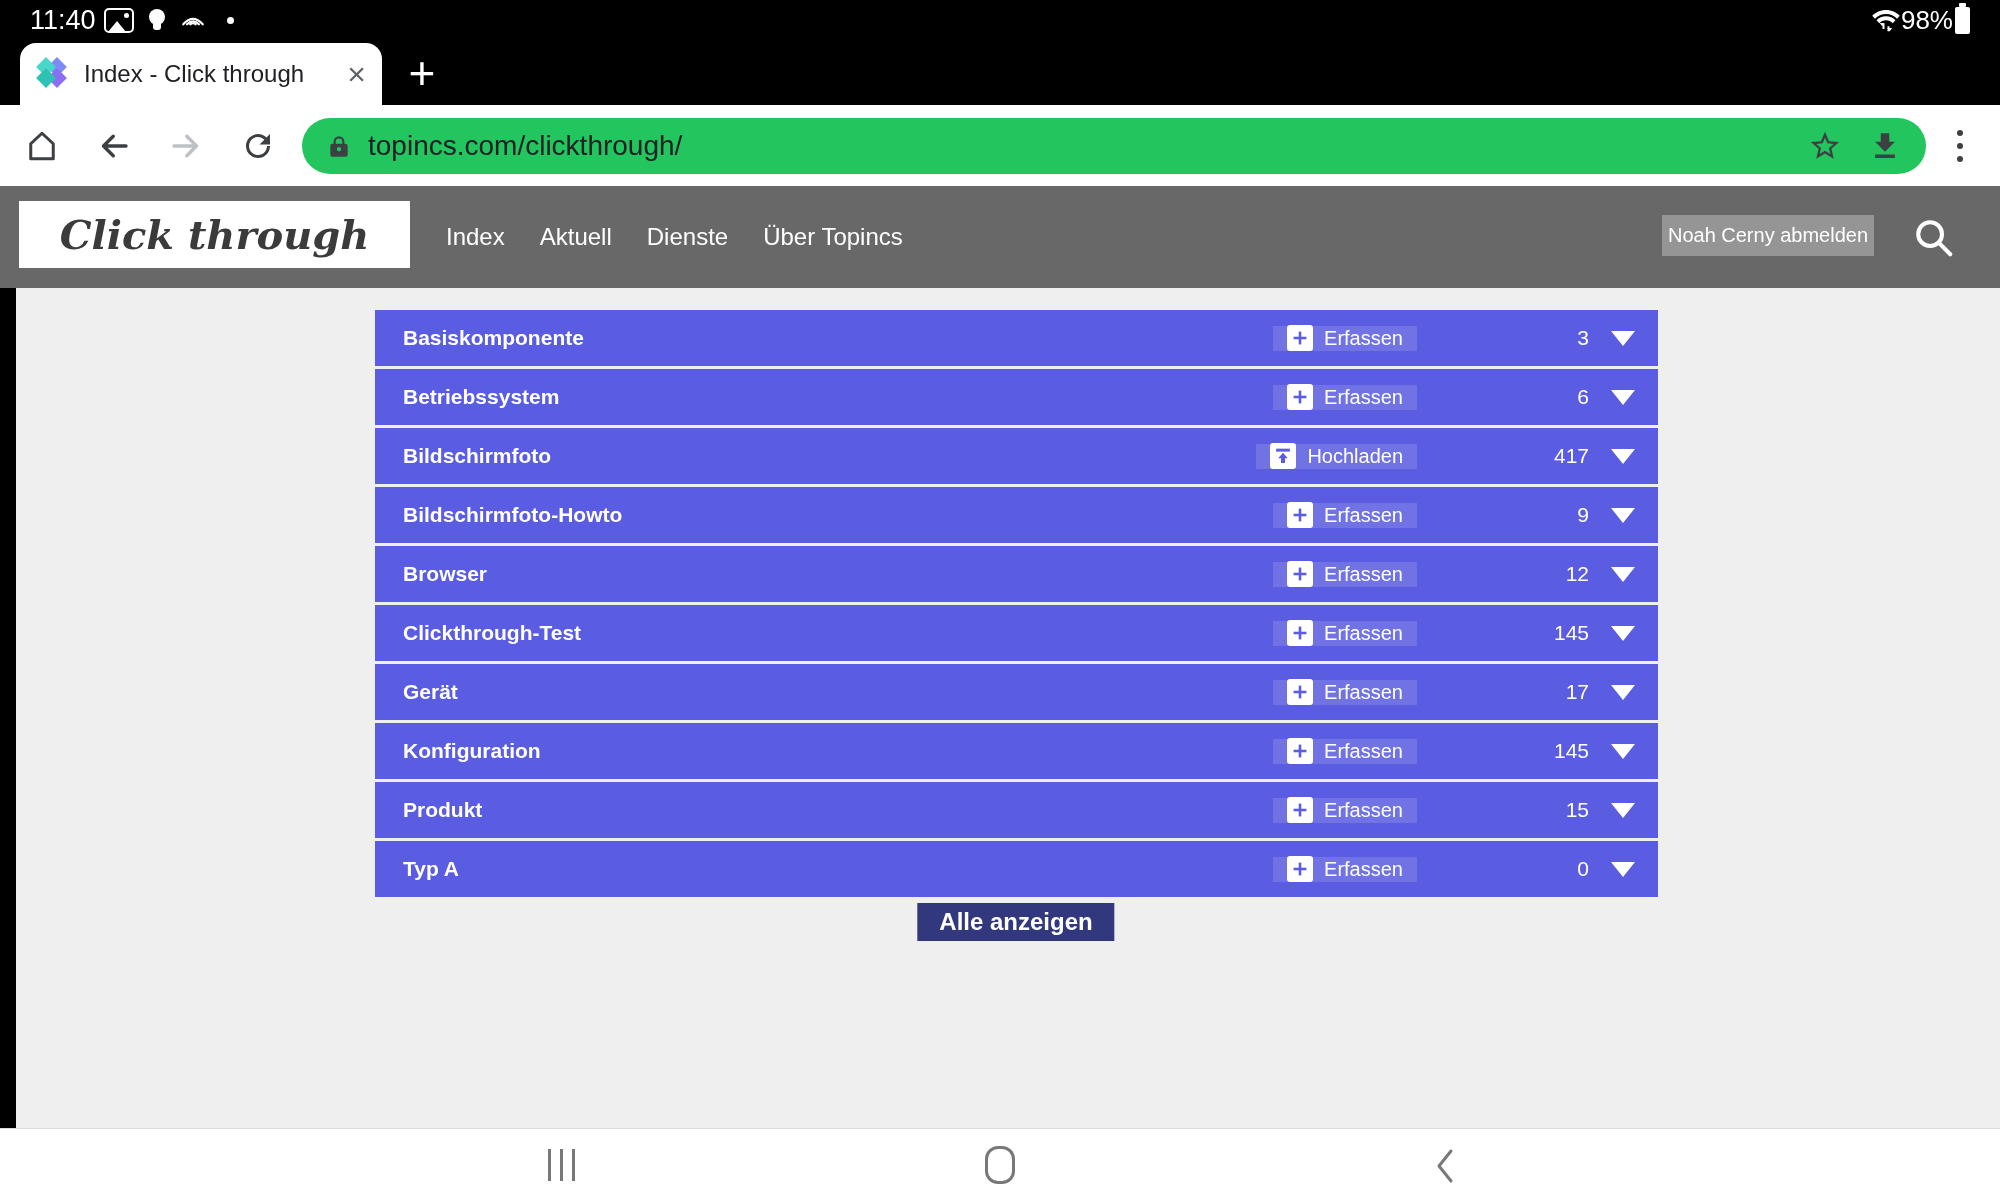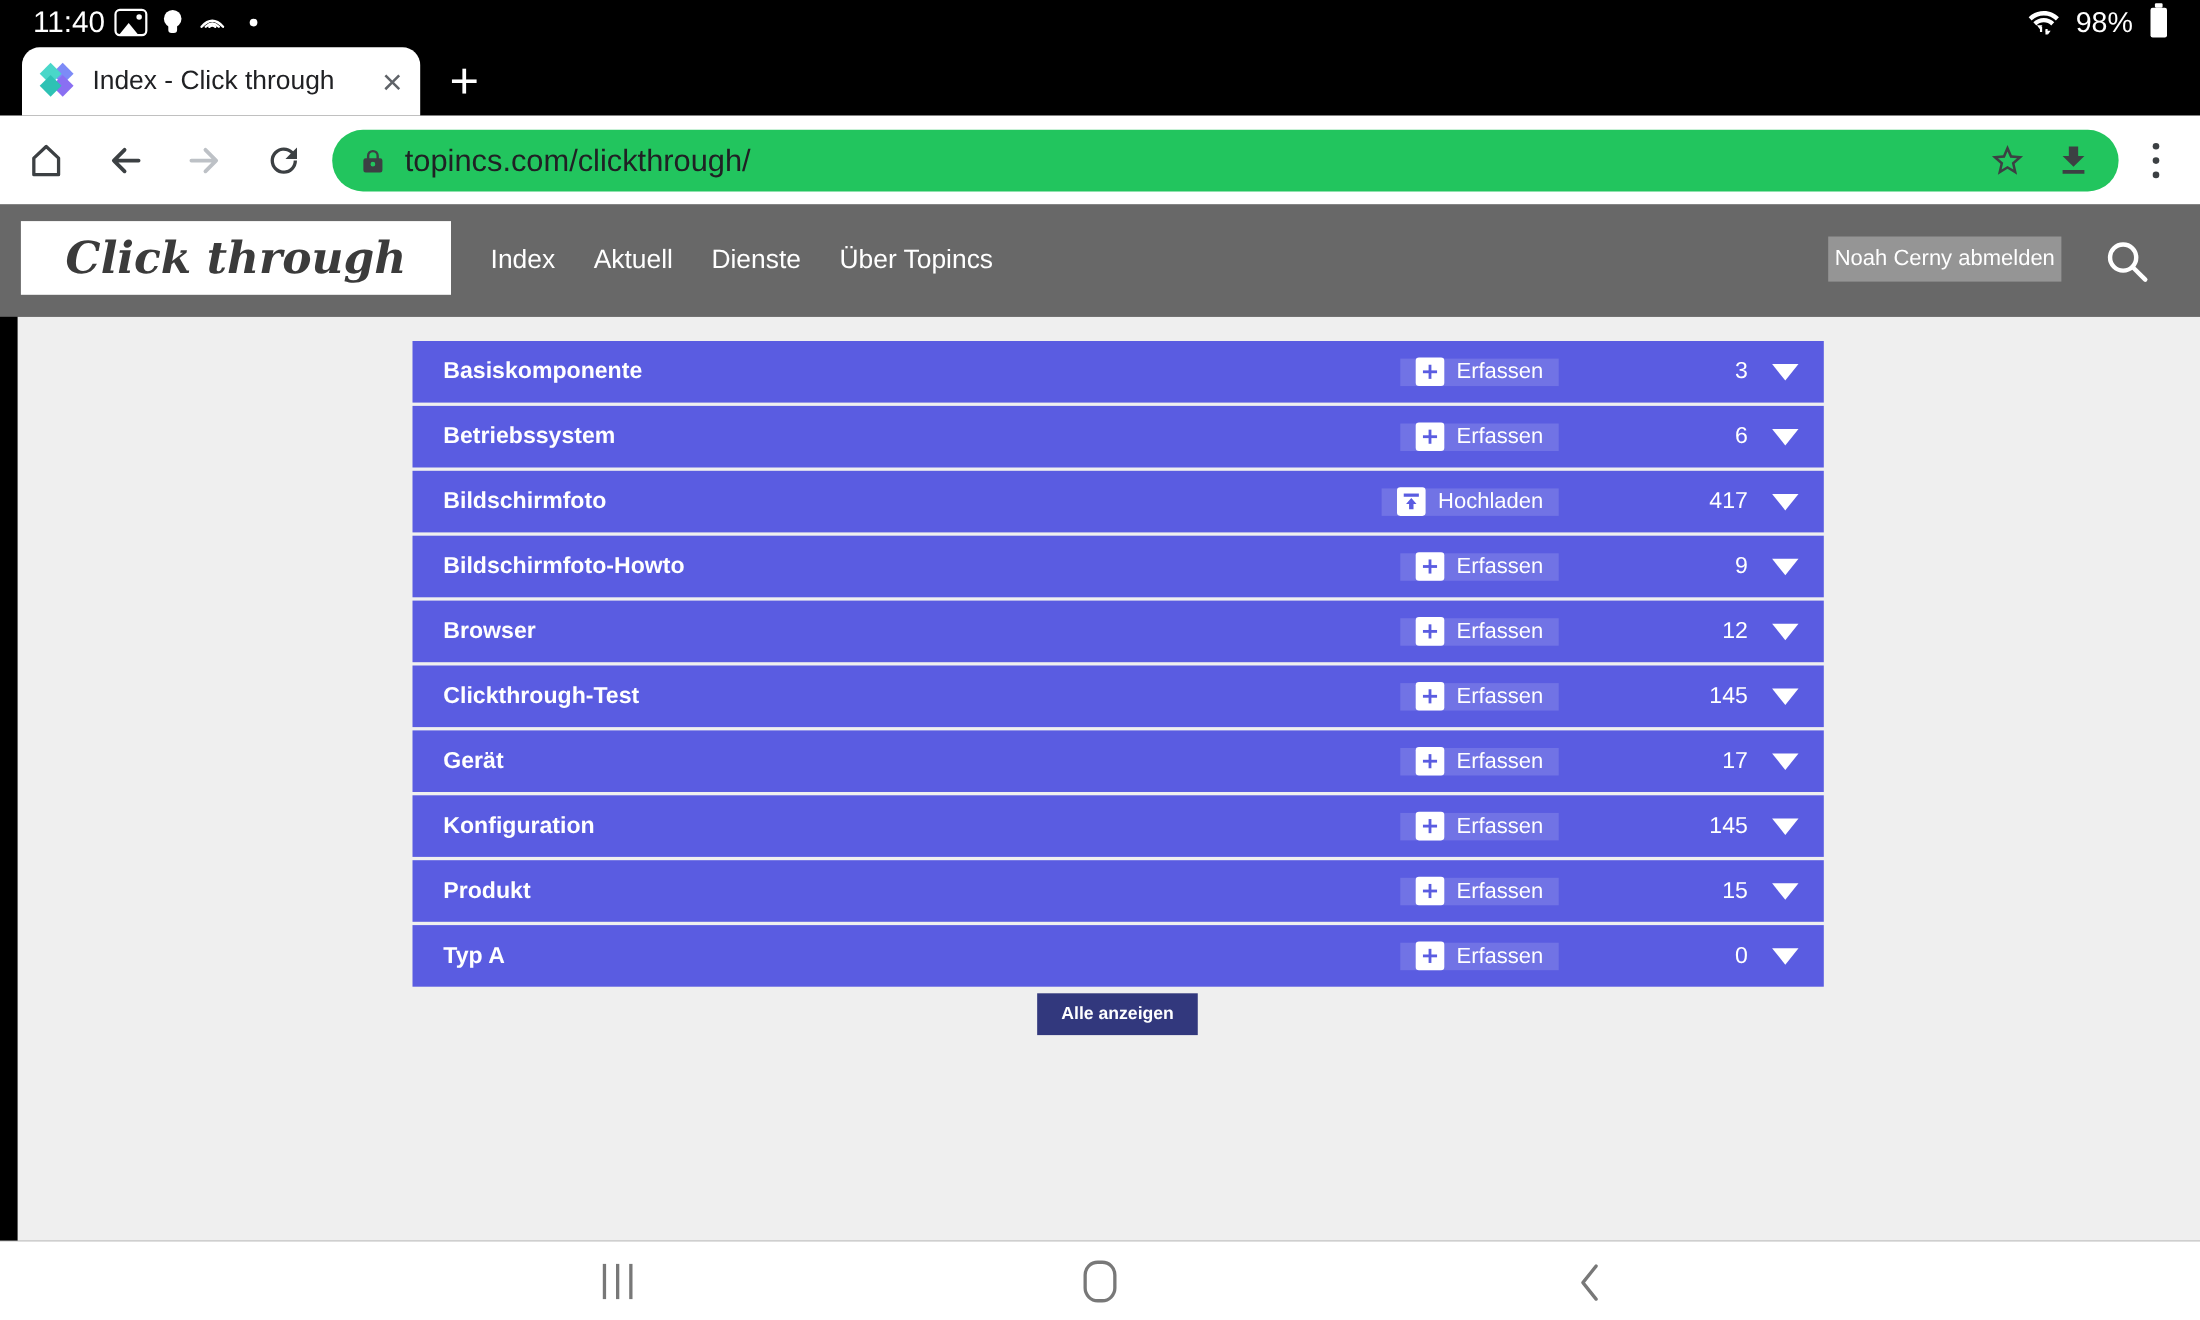--- a/index.html
+++ b/index.html
@@ -4,21 +4,21 @@
 <style>
   * { margin:0; padding:0; box-sizing:border-box; }
   html,body { width:2000px; height:1200px; overflow:hidden; background:#000;
               font-family:"Liberation Sans", sans-serif; }
 
   
   .status-bar { position:absolute; top:0; left:0; width:2000px; height:40px; background:#000;
                 color:#fff; display:flex; align-items:center; padding:0 30px; }
   .status-time { font-size:27px; margin-right:8px; }
   .status-left-icons { display:flex; align-items:center; gap:15px; }
-  .status-right { margin-left:auto; display:flex; align-items:center; gap:14px; }
+  .status-right { margin-left:auto; display:flex; align-items:center; gap:0; }
   .status-batt-text { font-size:26px; }
   .gallery-ico { width:30px; height:25px; border:2.5px solid #fff; border-radius:5px; position:relative; overflow:hidden; }
   .gallery-ico i { position:absolute; left:2px; bottom:-1px; width:0; height:0;
                    border-left:9px solid transparent; border-right:9px solid transparent; border-bottom:11px solid #fff; }
   .gallery-ico u { position:absolute; right:3px; top:3px; width:5px; height:5px; border-radius:50%; background:#fff; }
   .bulb-ico { width:16px; height:16px; background:#fff; border-radius:50%; position:relative; margin-bottom:6px;}
   .bulb-ico::after { content:""; position:absolute; left:4px; top:14px; width:8px; height:7px; background:#fff; border-radius:0 0 3px 3px; }
   .notif-dot { width:7px; height:7px; border-radius:50%; background:#fff; margin-left:6px; }
   .battery-ico { width:15px; height:27px; background:#fff; border-radius:2px; position:relative; margin-left:2px; }
   .battery-ico::before { content:""; position:absolute; top:-4px; left:4px; width:7px; height:4px; background:#fff; border-radius:1px; }
@@ -72,21 +72,21 @@
   .row-label { color:#fff; font-weight:bold; font-size:21px; flex:1; cursor:pointer; }
   .row-action { background:var(--row_action_bg); border:none; height:25px; display:flex; align-items:center;
                 gap:11px; padding:0 14px; color:#fff; font-size:20px; font-family:inherit; cursor:pointer; }
   .action-icon { width:26px; height:26px; background:#fff; border-radius:3px; display:flex;
                  align-items:center; justify-content:center; flex:none; }
   .action-icon svg { width:22px; height:22px; fill:var(--accent_purple); }
   .row-count { width:172px; text-align:right; color:#fff; font-size:21px; }
   .dropdown-arrow { margin-left:22px; width:0; height:0; border-left:12px solid transparent;
                     border-right:12px solid transparent; border-top:15px solid #fff; cursor:pointer; }
   .show-all { position:absolute; left:50%; transform:translateX(-50%); top:615px; height:38px;
-              background:var(--show_all_bg); border:none; color:#fff; font-weight:bold; font-size:16px;
+              background:var(--show_all_bg); border:none; color:#fff; font-weight:bold; font-size:24px;
               font-family:inherit; padding:0 22px; display:flex; align-items:center; cursor:pointer; }
 
   
   .bottom-nav { position:absolute; bottom:0; left:0; width:2000px; height:72px; background:#fff;
                 border-top:1px solid #dcdcdc; }
   .nav-recents { position:absolute; left:548px; top:20px; display:flex; gap:9px; }
   .nav-recents i { width:3px; height:32px; background:#787878; }
   .nav-home { position:absolute; left:985px; top:17px; width:30px; height:38px;
               border:3px solid #787878; border-radius:13px; }
   .nav-back { position:absolute; left:1434px; top:18px; }

